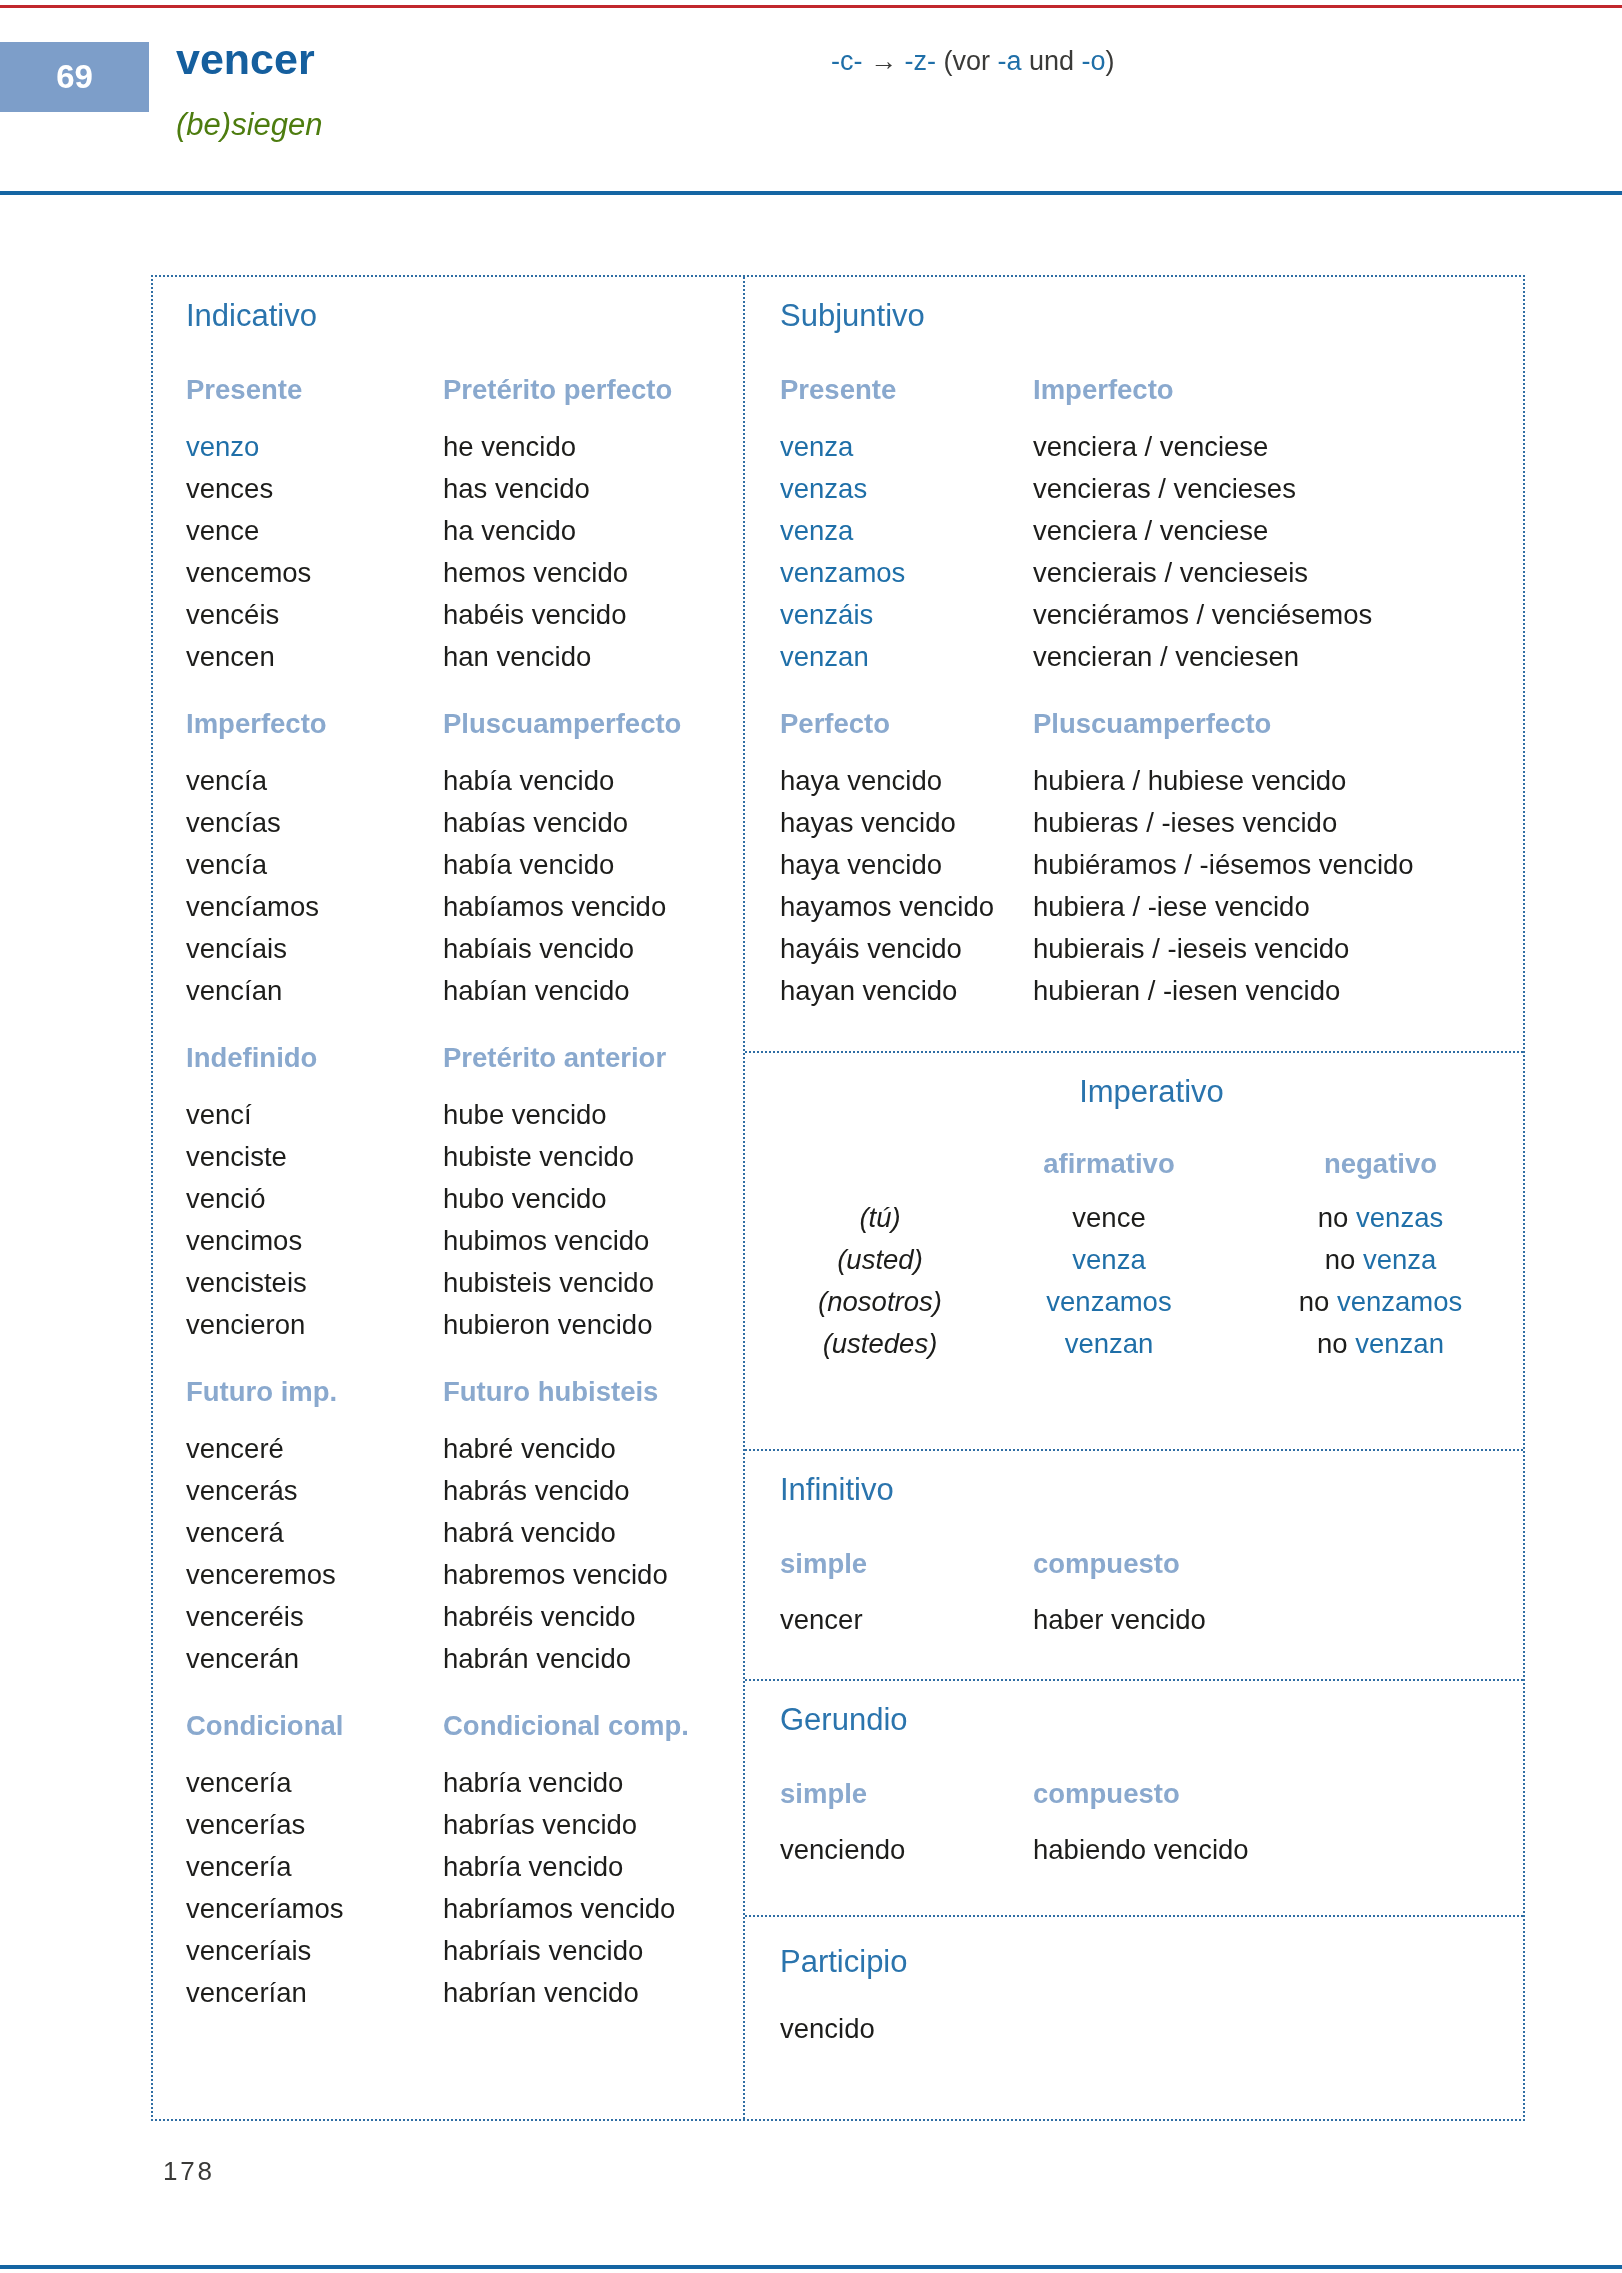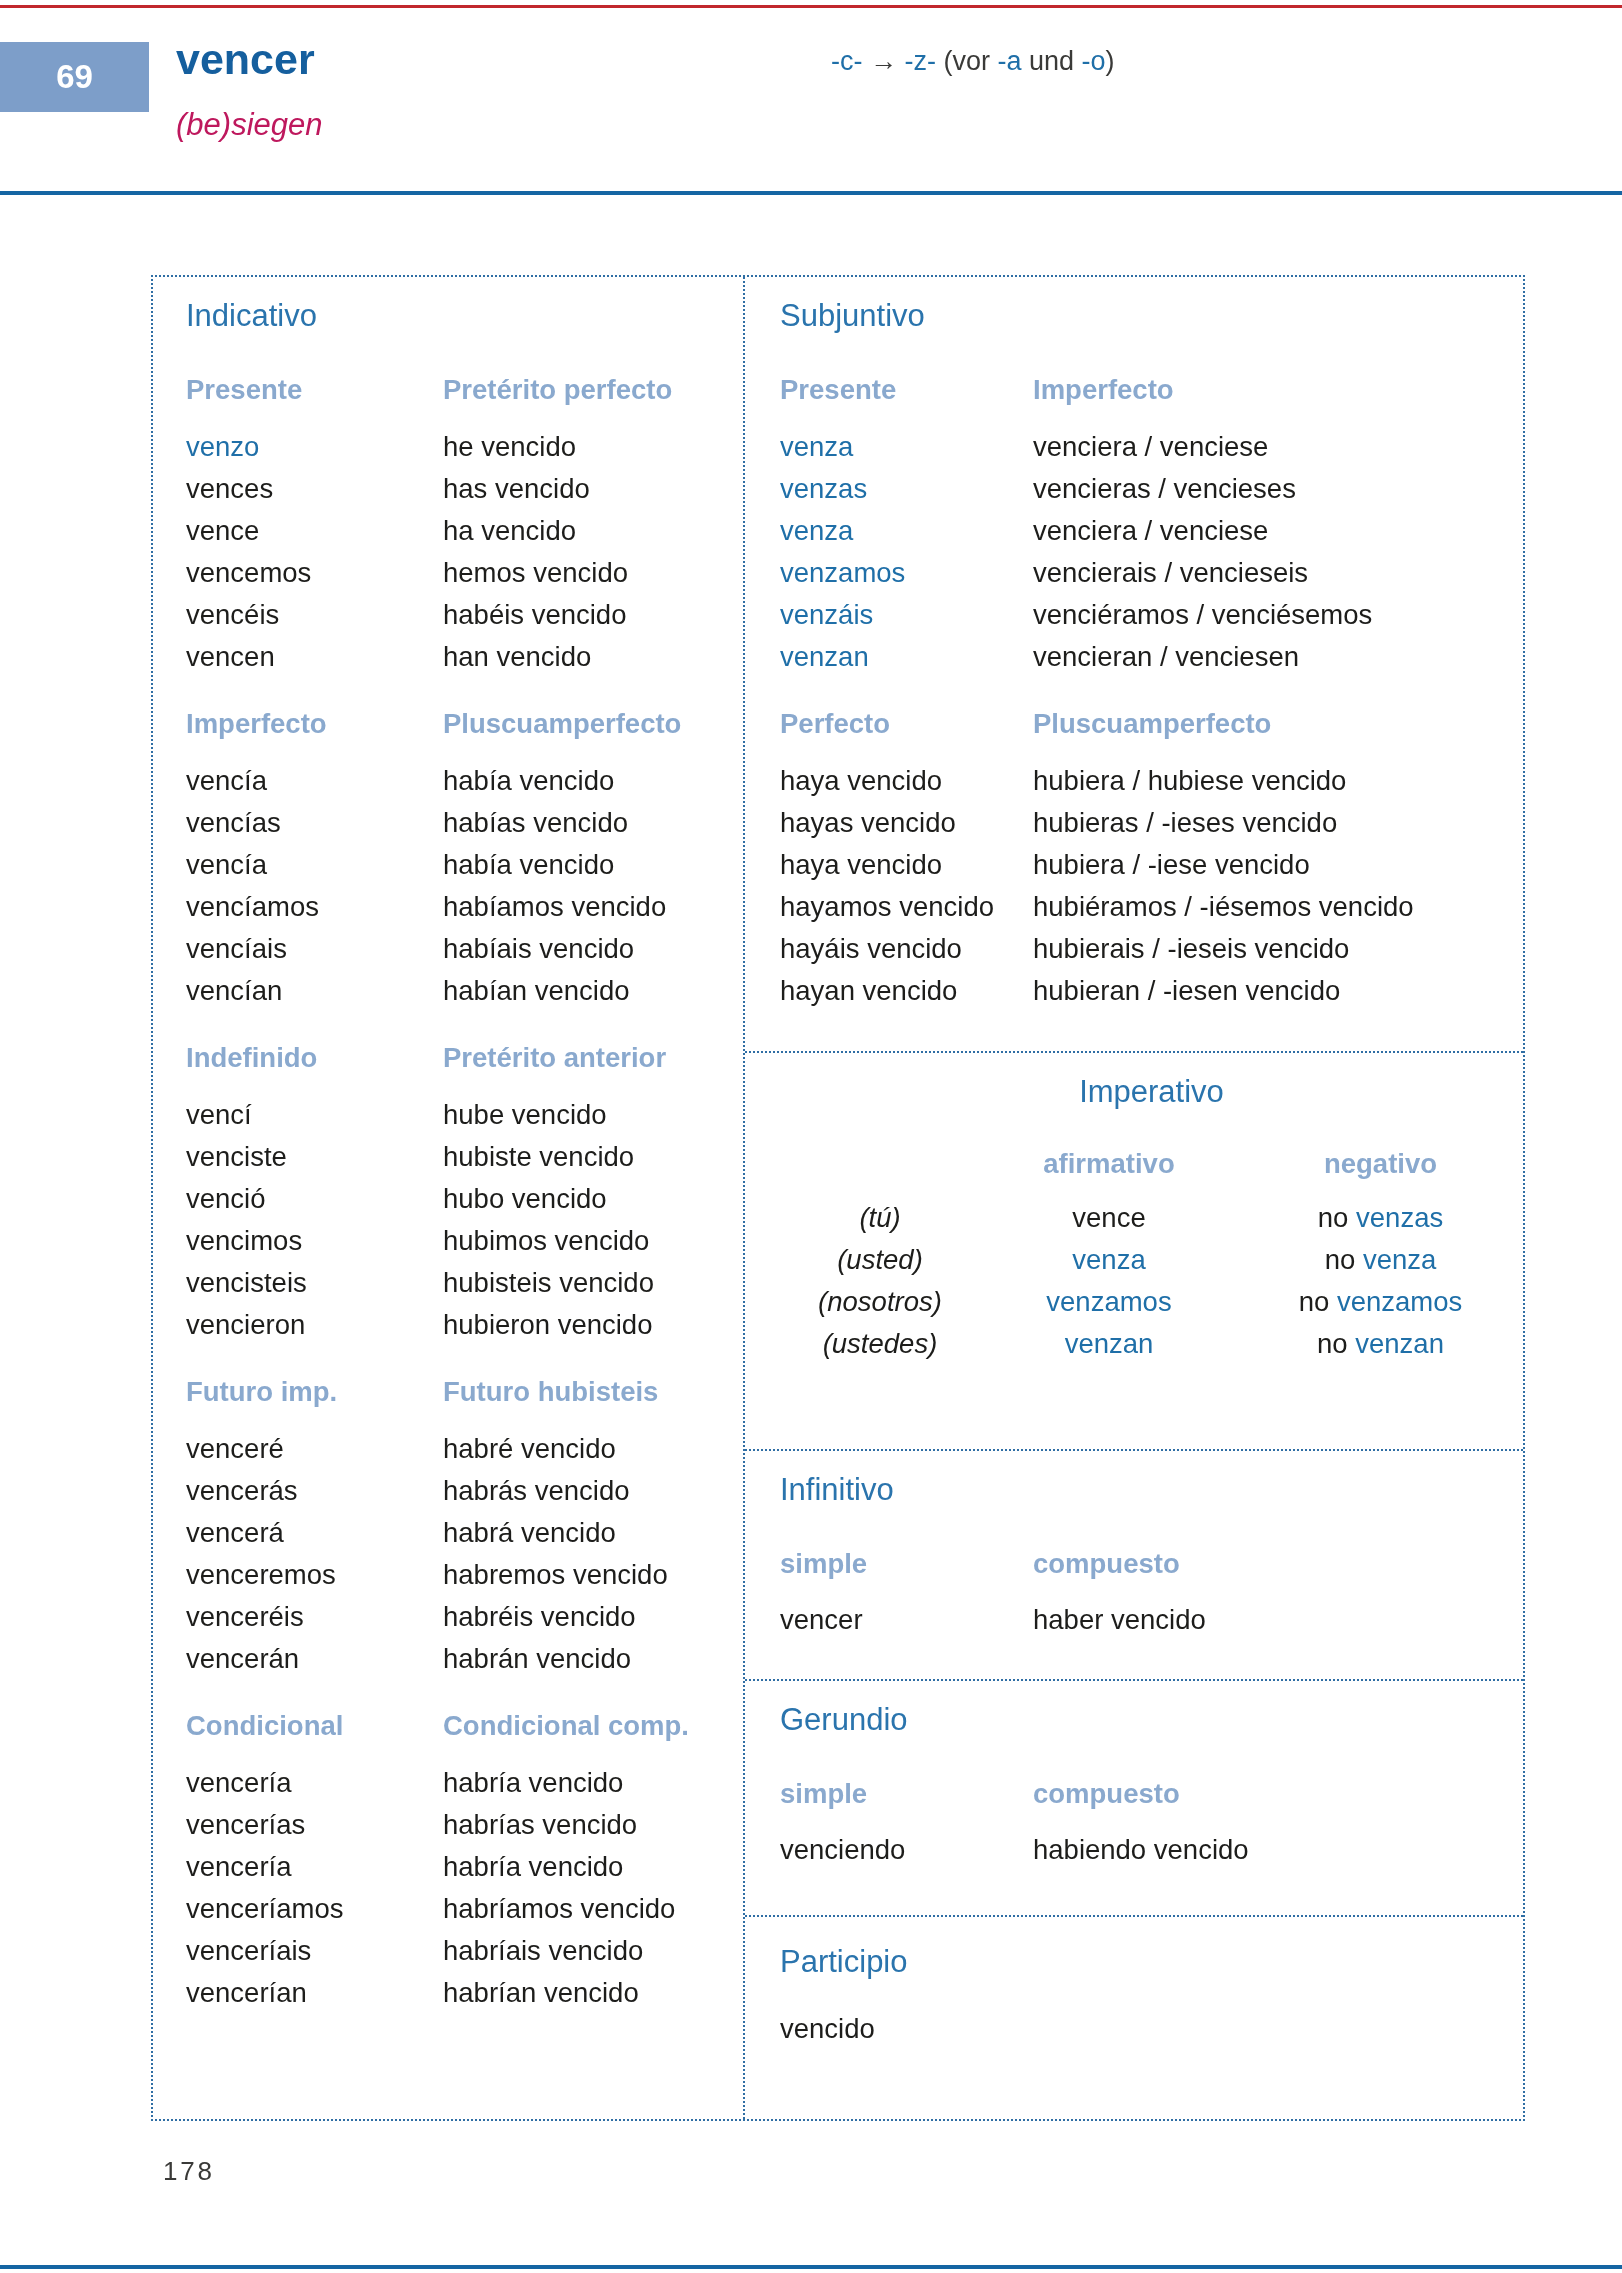--- a/index.html
+++ b/index.html
@@ -13,21 +13,21 @@
   .top-rule    { position:absolute; left:0; top:4.6px;    width:100%; height:3.7px; background:var(--line-red,#c1272d); }
   .bottom-rule { position:absolute; left:0; top:2265px; width:100%; height:3.7px; background:var(--line-blue,#1565a3); }
 
   
   .badge {
     position:absolute; left:0; top:42px; width:149px; height:70px;
     background:var(--badge-bg,#7d9ec9); color:var(--badge-text,#ffffff);
     font-size:33px; font-weight:bold; display:flex; align-items:center; justify-content:center;
   }
   .verb-title { position:absolute; left:176px; top:35px; font-size:43px; font-weight:bold; color:var(--title,#155f9e); }
-  .verb-translation { position:absolute; left:176px; top:107px; font-size:31px; font-style:italic; color:#be185d; }
+  .verb-translation { position:absolute; left:176px; top:107px; font-size:31px; font-style:italic; color:#4d7c0f; }
   .rule-note { position:absolute; left:831px; top:46px; font-size:27px; color:#3a3a38; white-space:pre; }
   .rule-note .accent { color:var(--accent,#1f6fa8); }
   .header-divider { position:absolute; left:0; top:191px; width:100%; height:3.7px; background:var(--line-blue,#1565a3); }
 
   
   .conj-box {
     position:absolute; left:151px; top:275px; width:1374px; height:1846px;
     border:2.8px dotted var(--border-blue,#2f6ea4);
     box-sizing:border-box; display:flex;
   }
@@ -248,22 +248,22 @@
             <div class="row">hayamos vencido</div>
             <div class="row">hayáis vencido</div>
             <div class="row">hayan vencido</div>
           </div>
         </div>
         <div>
           <div class="subhead">Pluscuamperfecto</div>
           <div class="rows">
             <div class="row">hubiera / hubiese vencido</div>
             <div class="row">hubieras / -ieses vencido</div>
+            <div class="row">hubiéramos / -iésemos vencido</div>
             <div class="row">hubiera / -iese vencido</div>
-            <div class="row">hubiéramos / -iésemos vencido</div>
             <div class="row">hubierais / -ieseis vencido</div>
             <div class="row">hubieran / -iesen vencido</div>
           </div>
         </div>
       </div>
     </div>
 
     <div class="r-section sec-imperativo">
       <div class="section-title">Imperativo</div>
       <div class="imp-grid imp-heads">

